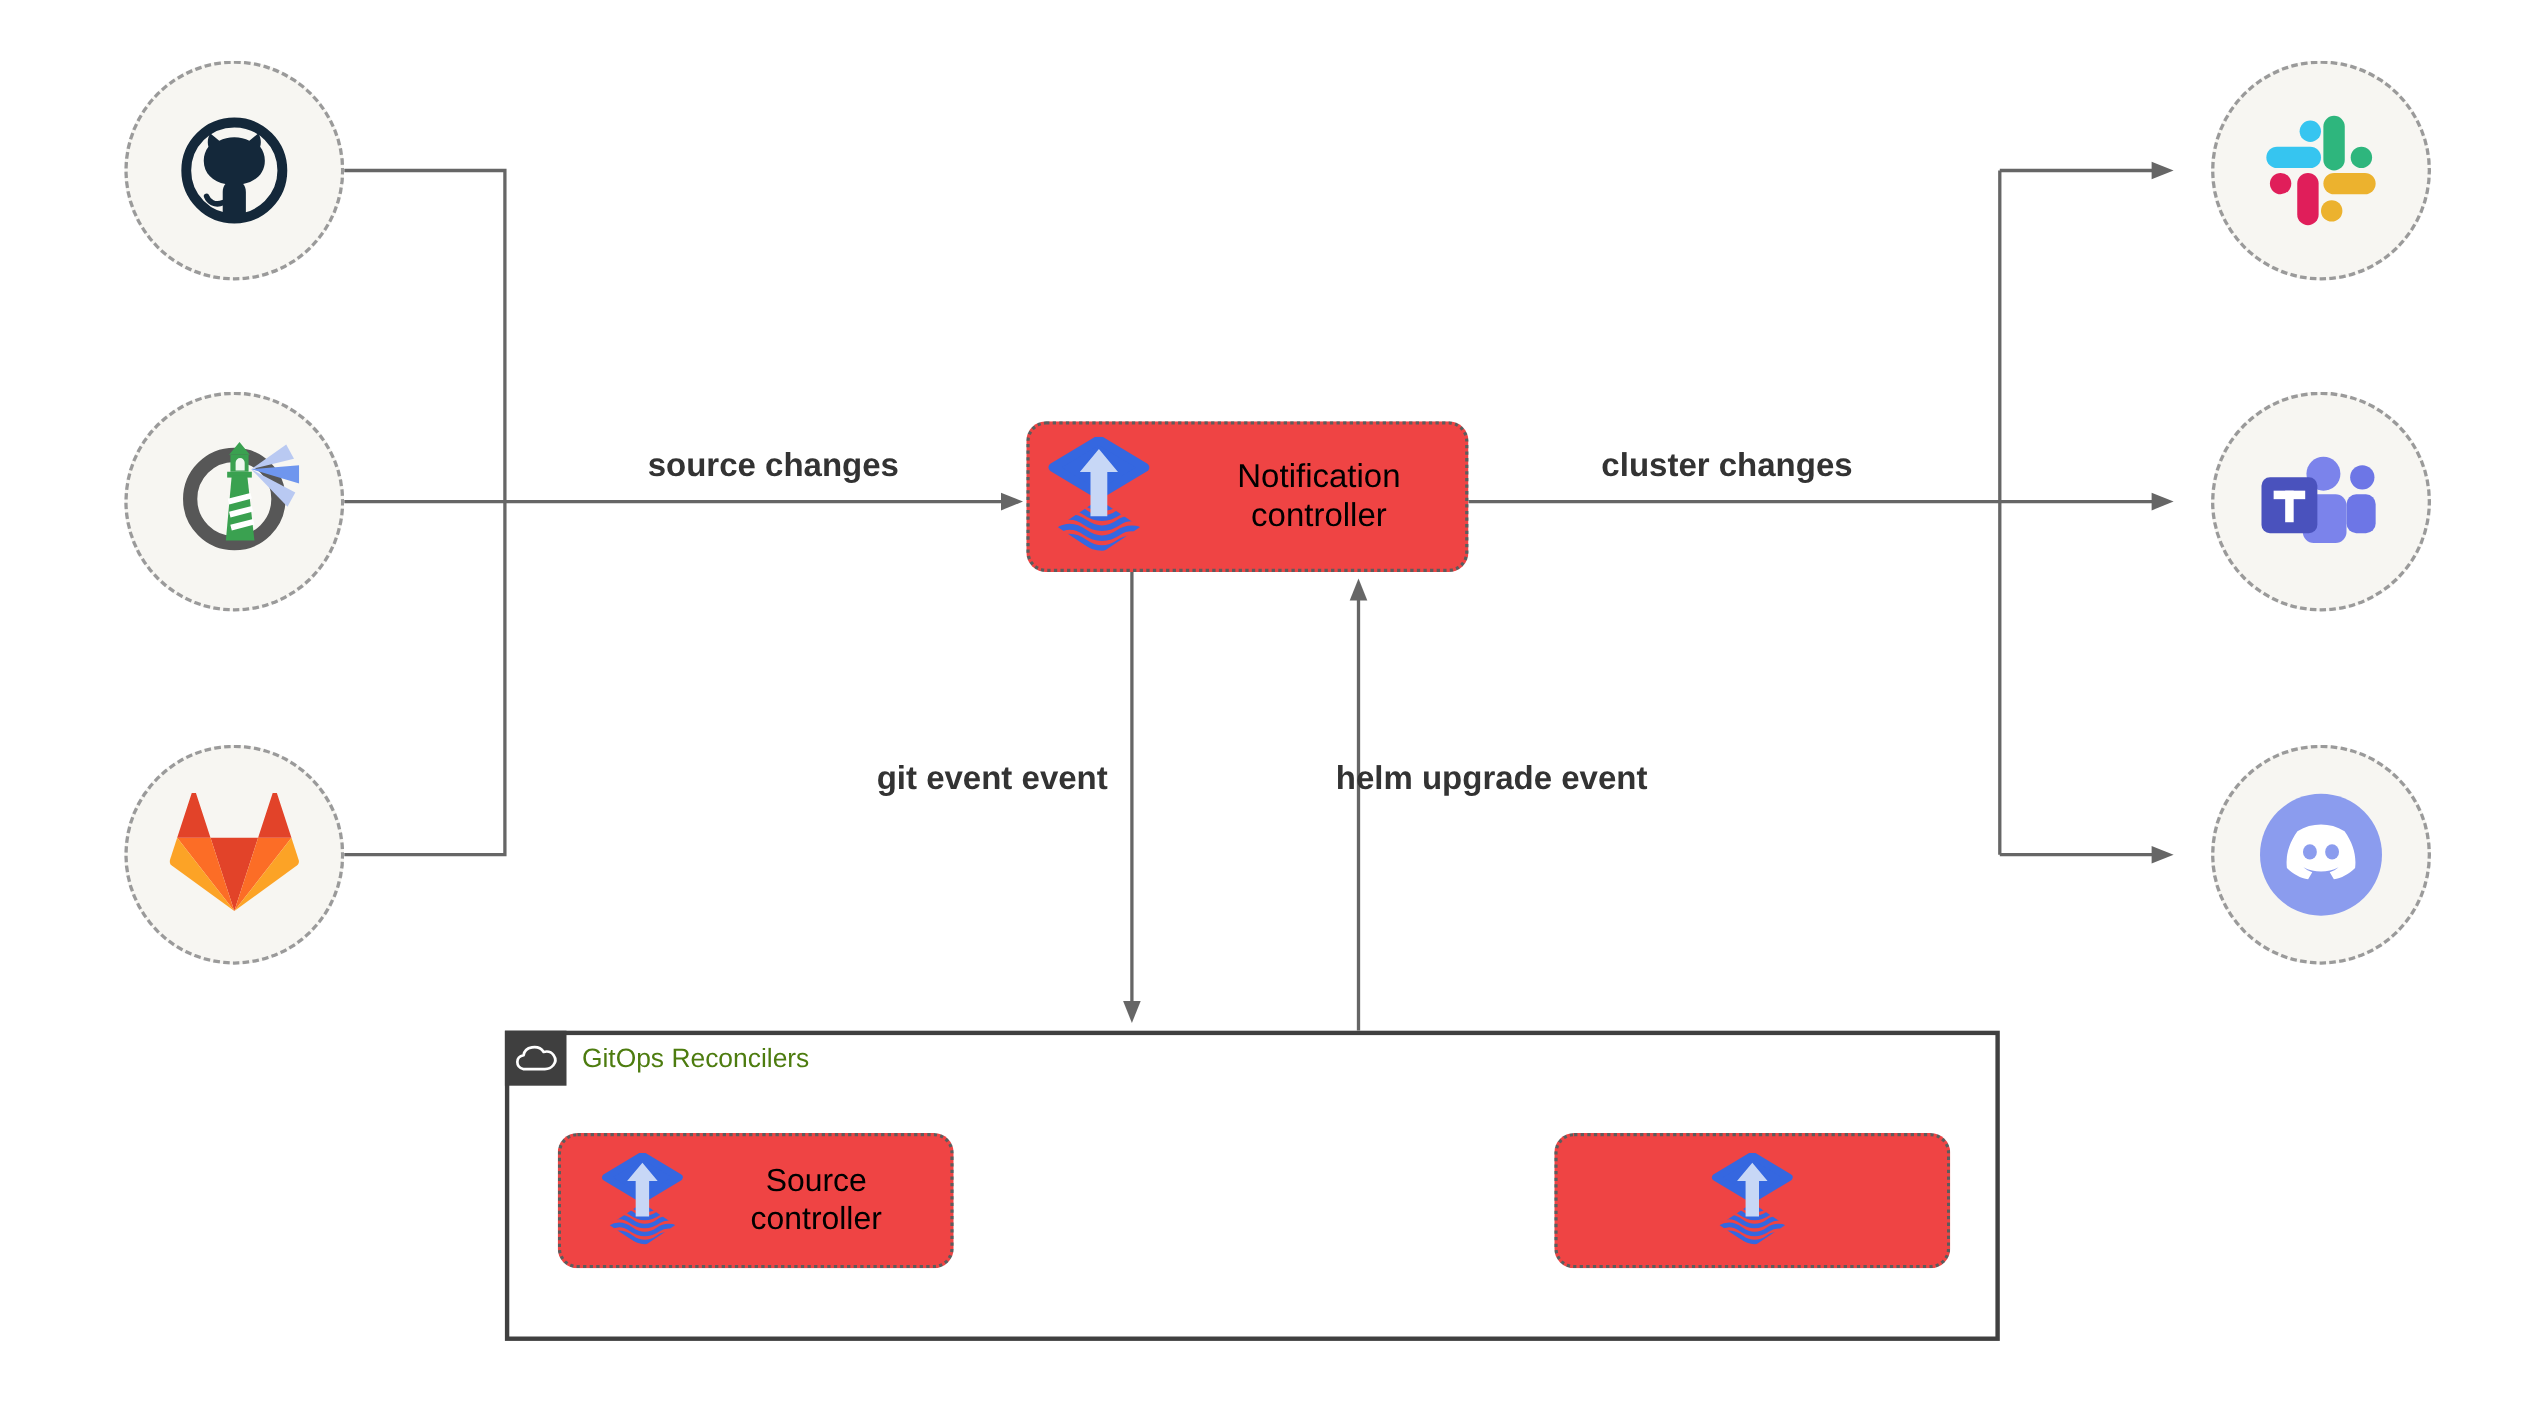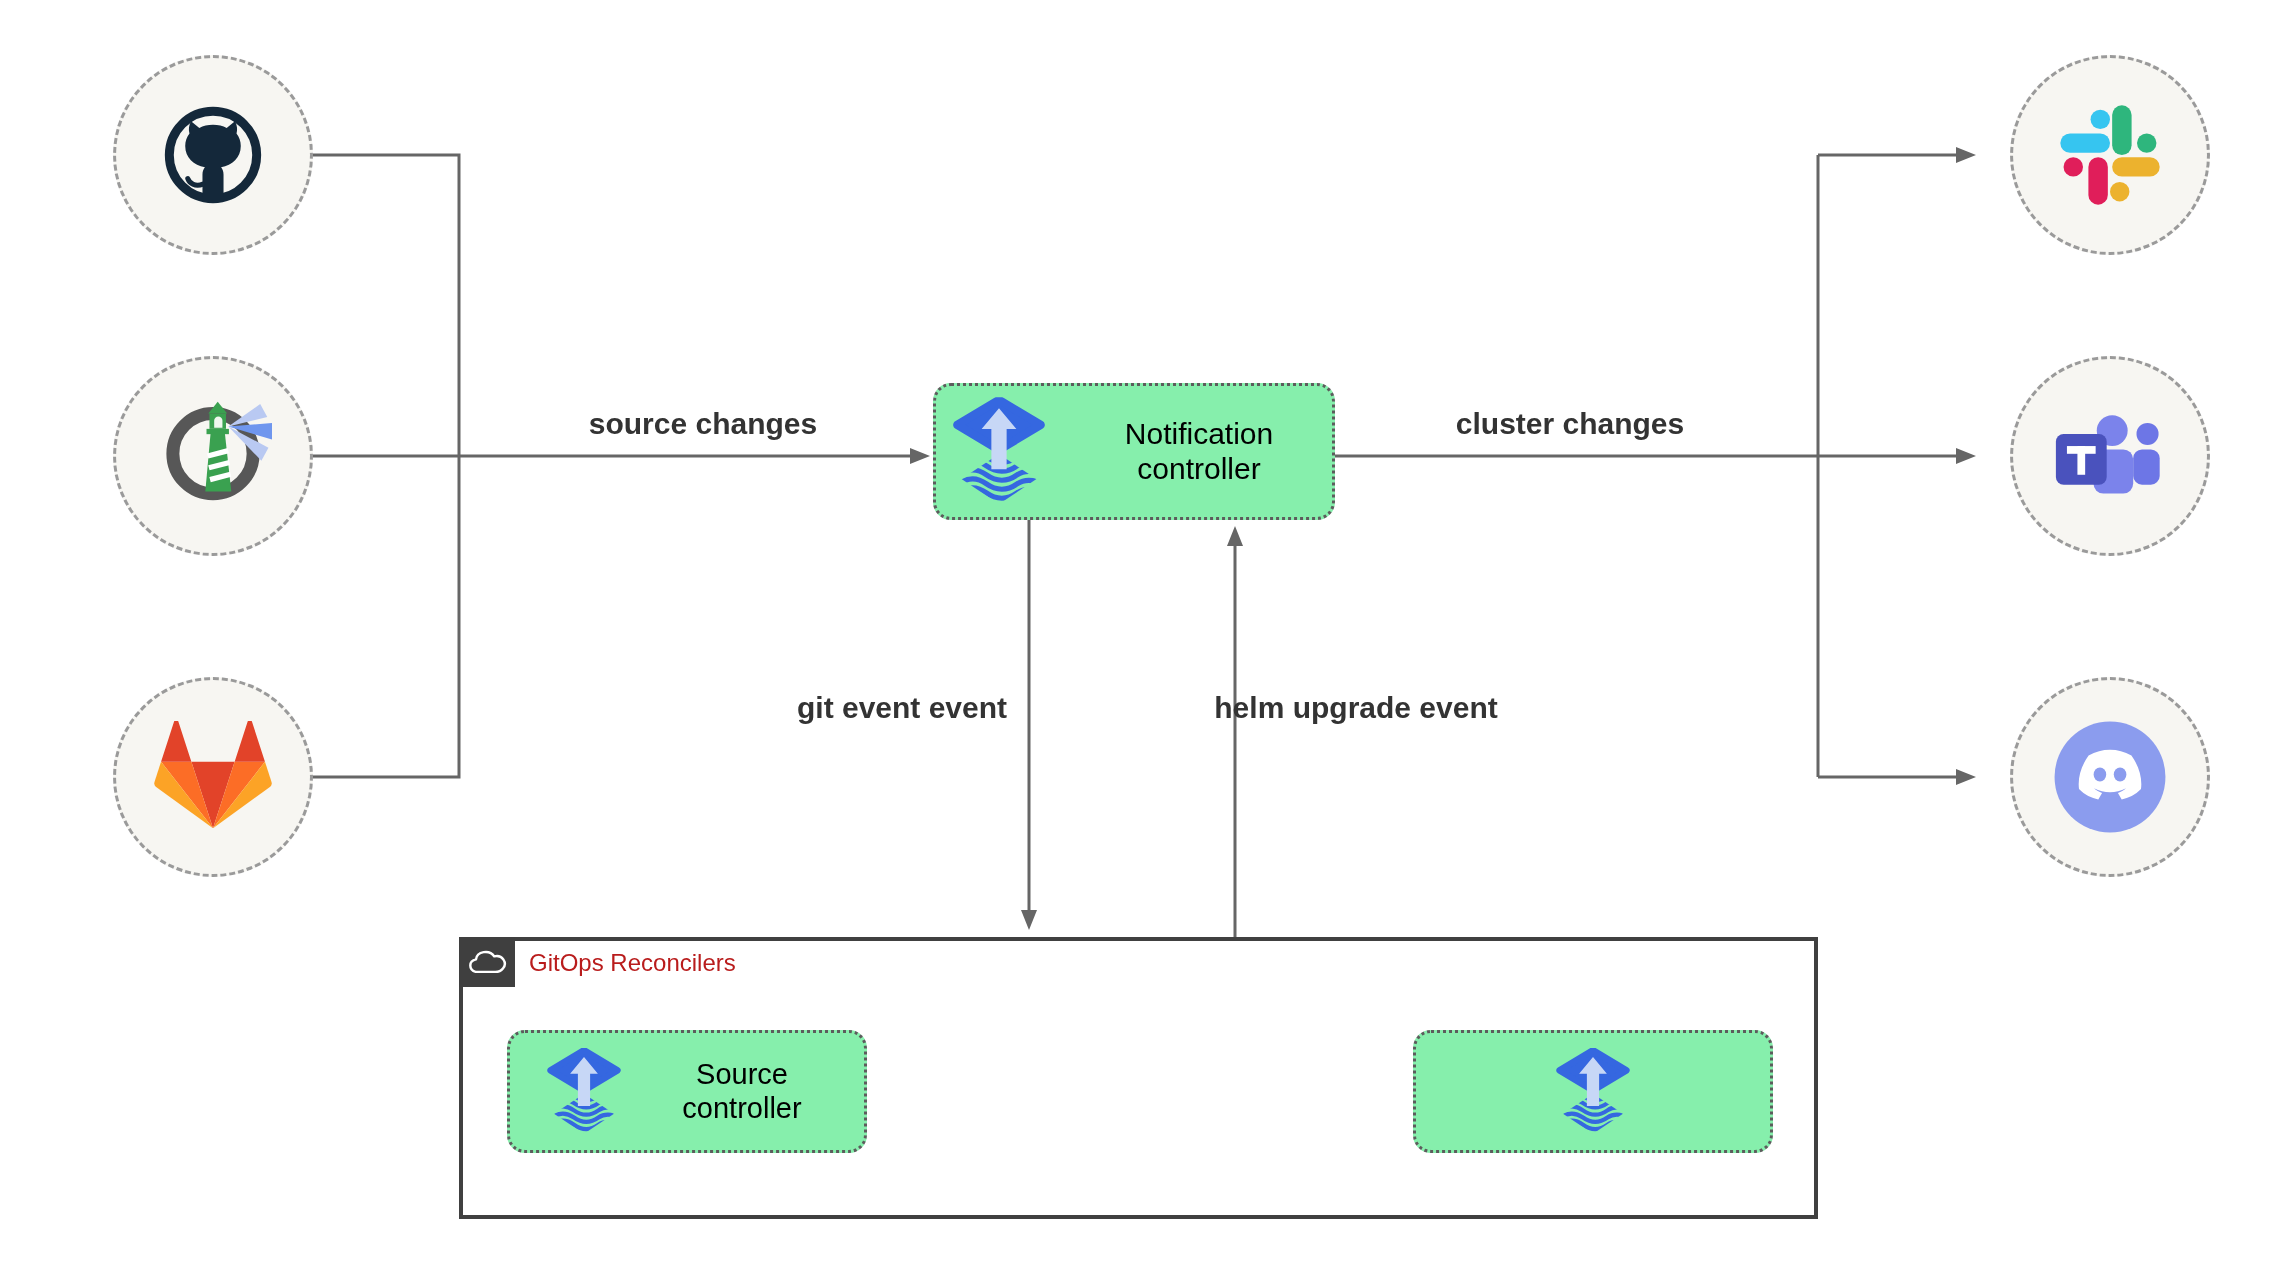--- a/index.html
+++ b/index.html
@@ -7,39 +7,39 @@
     position:relative;width:2292px;height:1284px;background:#ffffff;overflow:hidden;
     font-family:"Liberation Sans","DejaVu Sans",sans-serif;
   }
   svg.wires{position:absolute;left:0;top:0;z-index:1;}
   .endpoint{
     position:absolute;width:200px;height:200px;border-radius:50%;
     background:#f7f6f2;border:3px dashed #9a9a9a;box-sizing:border-box;
     display:flex;align-items:center;justify-content:center;z-index:2;
   }
   .node{
-    position:absolute;background:#86efac;border:3px dotted #5c5c5c;border-radius:18px;
+    position:absolute;background:#ef4444;border:3px dotted #5c5c5c;border-radius:18px;
     box-sizing:border-box;display:flex;align-items:center;justify-content:center;
     gap:30px;z-index:3;
   }
   .node-label{color:#000;font-size:30px;line-height:1.16;text-align:center;max-width:240px;}
   .node.small .node-label{font-size:29px;max-width:176px;}
   .edge-label{
     position:absolute;transform:translate(-50%,-50%);color:#333333;font-size:30px;
     white-space:nowrap;z-index:2;font-weight:bold;
   }
   .group{
     position:absolute;background:#ffffff;border:4px solid #404040;box-sizing:border-box;z-index:2;
   }
   .group-badge{
     position:absolute;left:-4px;top:-4px;width:56px;height:50px;background:#3f3f3f;
     display:flex;align-items:center;justify-content:center;
   }
   .group-title{
-    position:absolute;left:66px;top:8px;color:#b91c1c;font-size:24px;white-space:nowrap;
+    position:absolute;left:66px;top:8px;color:#4d7c0f;font-size:24px;white-space:nowrap;
   }
   .hidden-defs{position:absolute;width:0;height:0;overflow:hidden;}
 </style>
 </head>
 <body>
 
 <div id="canvas">
 
   <svg class="hidden-defs" aria-hidden="true">
     <defs>

